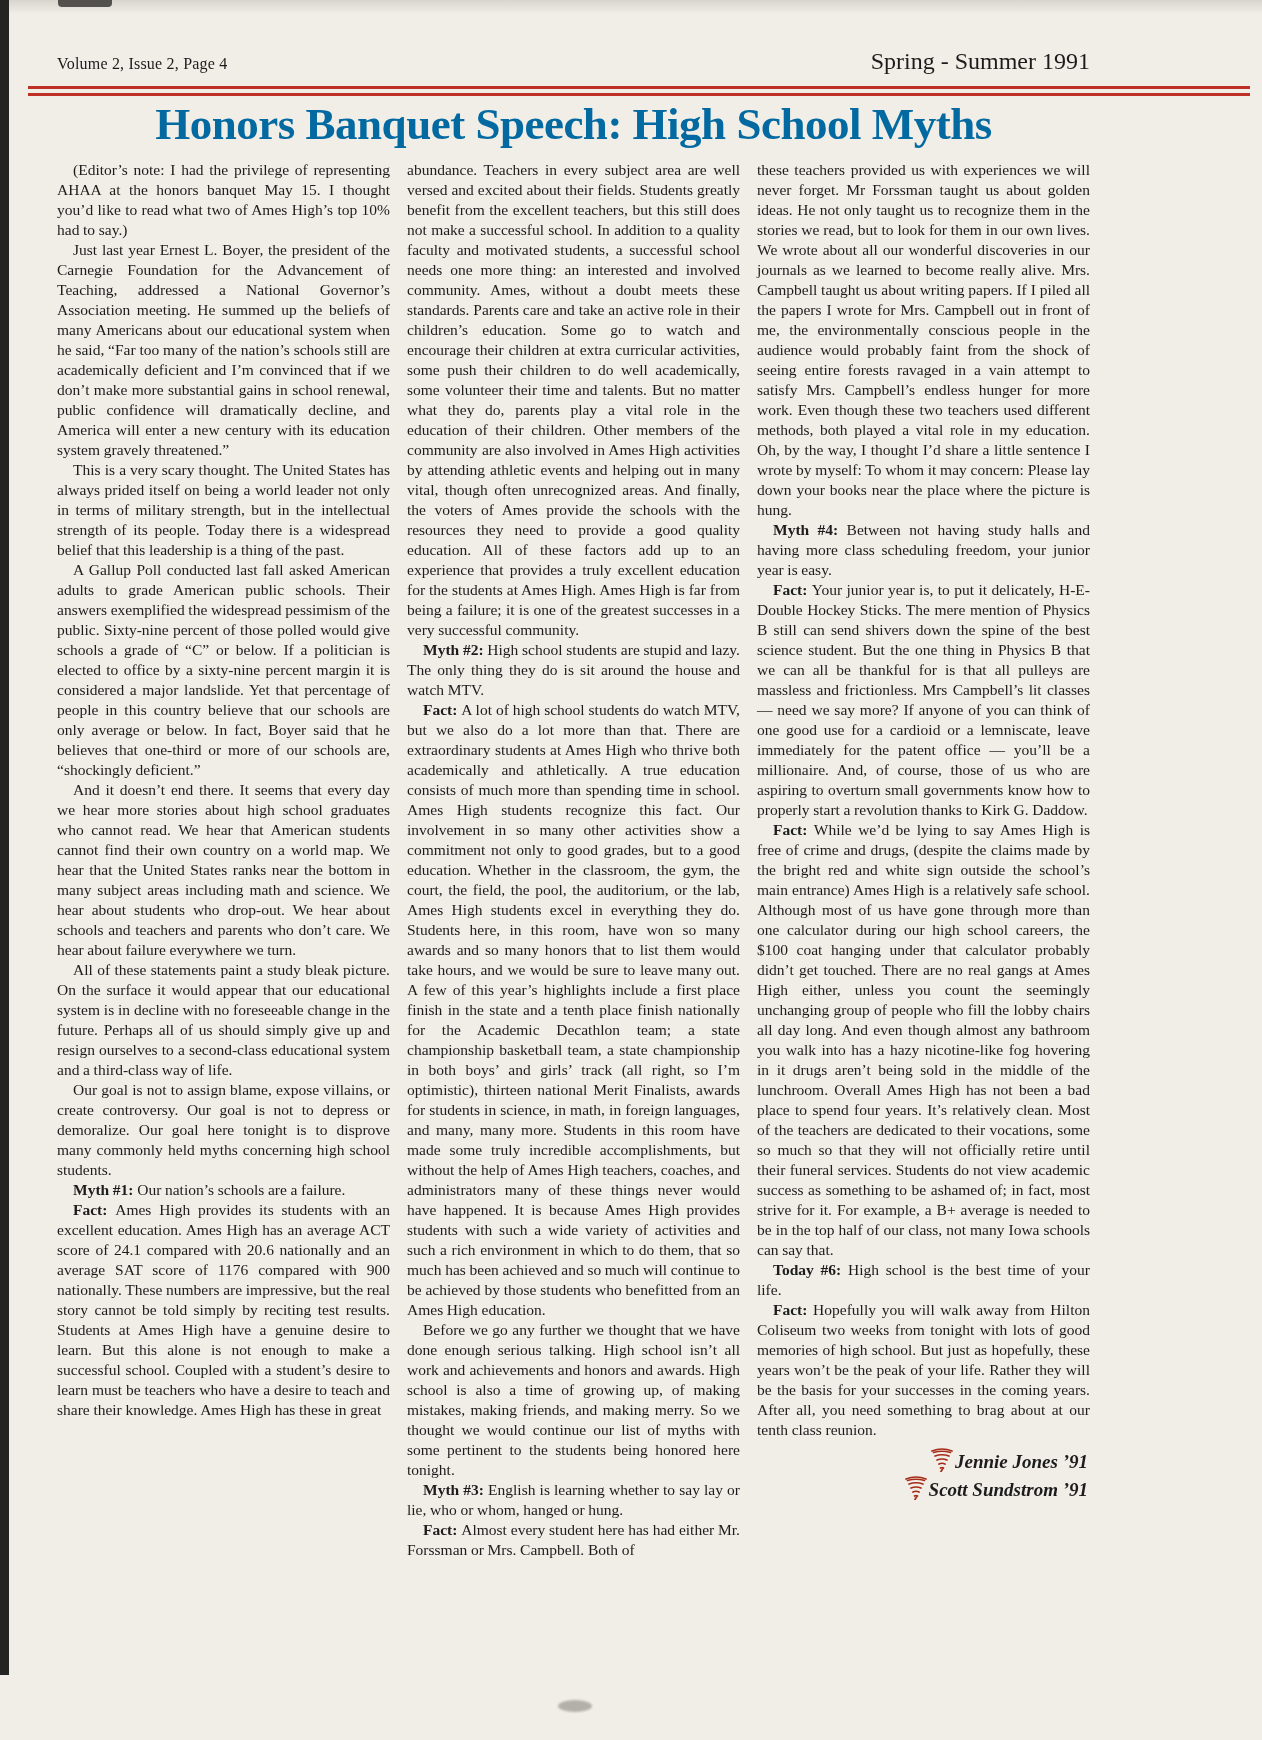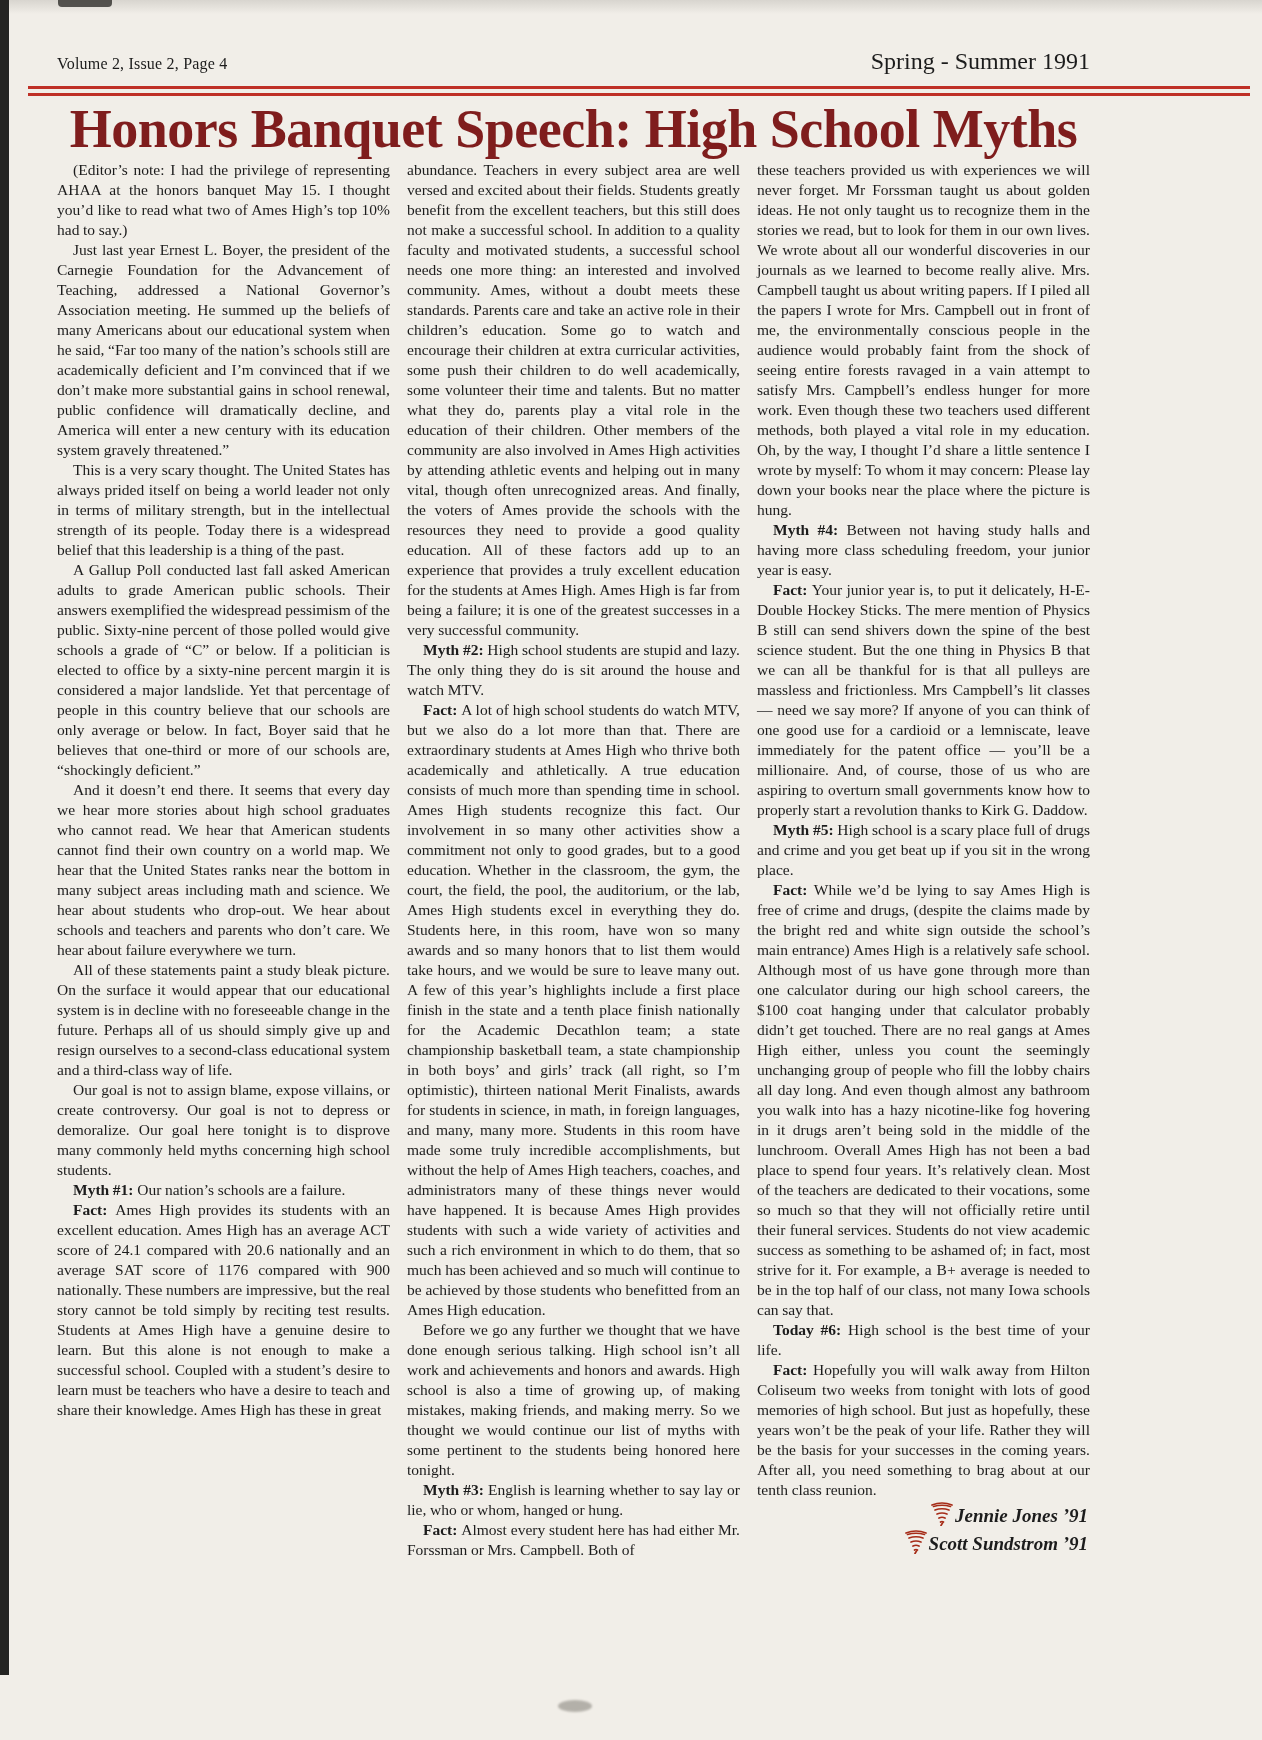--- a/index.html
+++ b/index.html
@@ -33,38 +33,38 @@
     display: flex; justify-content: space-between; align-items: baseline;
   }
   .issue-info { font-size: 16px; letter-spacing: .2px; }
   .issue-date { font-size: 24px; }
   .rule-wrap { position: absolute; top: 86px; left: 28px; width: 1222px; }
   .rule { height: 3px; background: #bf3026; }
   .rule + .rule { margin-top: 4px; }
   .page-title {
     position: absolute; top: 98px; left: 57px; width: 1033px;
     text-align: center;
-    font-size: 54px; font-weight: bold; letter-spacing: -0.5px;
-    color: #7f1d1d;
+    font-size: 45px; font-weight: bold; letter-spacing: -0.5px;
+    color: #0369a1;
   }
   .article {
     position: absolute; top: 160px; left: 57px; width: 1033px;
     display: flex; gap: 17px;
   }
   .col { width: 333px; }
   .col p.para {
     font-size: 15.5px; line-height: 20px;
     text-align: justify;
     text-indent: 16px;
     word-spacing: -0.2px;
   }
   .col p.para.no-indent { text-indent: 0; }
   .col p.para b { font-weight: bold; }
   .signatures {
-    margin-top: 2px;
+    margin-top: 8px;
     text-align: right;
     padding-right: 2px;
   }
   .sig-line {
     font-style: italic; font-weight: 600; font-size: 19px; line-height: 24px;
     white-space: nowrap;
   }
   .sig-line .tornado {
     display: inline-block; vertical-align: -4px; margin-right: 2px;
   }
@@ -112,21 +112,20 @@
         <p class="para">Before we go any further we thought that we have done enough serious talking. High school isn’t all work and achievements and honors and awards. High school is also a time of growing up, of making mistakes, making friends, and making merry. So we thought we would continue our list of myths with some pertinent to the students being honored here tonight.</p>
         <p class="para"><b>Myth #3: </b>English is learning whether to say lay or lie, who or whom, hanged or hung.</p>
         <p class="para"><b>Fact: </b>Almost every student here has had either Mr. Forssman or Mrs. Campbell. Both of</p>
       </div>
   </div>
   <div class="col">
     <div class="col-paras">
         <p class="para no-indent">these teachers provided us with experiences we will never forget. Mr Forssman taught us about golden ideas. He not only taught us to recognize them in the stories we read, but to look for them in our own lives. We wrote about all our wonderful discoveries in our journals as we learned to become really alive. Mrs. Campbell taught us about writing papers. If I piled all the papers I wrote for Mrs. Campbell out in front of me, the environmentally conscious people in the audience would probably faint from the shock of seeing entire forests ravaged in a vain attempt to satisfy Mrs. Campbell’s endless hunger for more work. Even though these two teachers used different methods, both played a vital role in my education. Oh, by the way, I thought I’d share a little sentence I wrote by myself: To whom it may concern: Please lay down your books near the place where the picture is hung.</p>
         <p class="para"><b>Myth #4: </b>Between not having study halls and having more class scheduling freedom, your junior year is easy.</p>
         <p class="para"><b>Fact: </b>Your junior year is, to put it delicately, H-E-Double Hockey Sticks. The mere mention of Physics B still can send shivers down the spine of the best science student. But the one thing in Physics B that we can all be thankful for is that all pulleys are massless and frictionless. Mrs Campbell’s lit classes — need we say more? If anyone of you can think of one good use for a cardioid or a lemniscate, leave immediately for the patent office — you’ll be a millionaire. And, of course, those of us who are aspiring to overturn small governments know how to properly start a revolution thanks to Kirk G. Daddow.</p>
-        <p class="para"><b>Myth #5: </b>High school is a scary place full of drugs and crime and you get beat up if you sit in the wrong place.</p>
         <p class="para"><b>Fact: </b>While we’d be lying to say Ames High is free of crime and drugs, (despite the claims made by the bright red and white sign outside the school’s main entrance) Ames High is a relatively safe school. Although most of us have gone through more than one calculator during our high school careers, the $100 coat hanging under that calculator probably didn’t get touched. There are no real gangs at Ames High either, unless you count the seemingly unchanging group of people who fill the lobby chairs all day long. And even though almost any bathroom you walk into has a hazy nicotine-like fog hovering in it drugs aren’t being sold in the middle of the lunchroom. Overall Ames High has not been a bad place to spend four years. It’s relatively clean. Most of the teachers are dedicated to their vocations, some so much so that they will not officially retire until their funeral services. Students do not view academic success as something to be ashamed of; in fact, most strive for it. For example, a B+ average is needed to be in the top half of our class, not many Iowa schools can say that.</p>
         <p class="para"><b>Today #6: </b>High school is the best time of your life.</p>
         <p class="para"><b>Fact: </b>Hopefully you will walk away from Hilton Coliseum two weeks from tonight with lots of good memories of high school. But just as hopefully, these years won’t be the peak of your life. Rather they will be the basis for your successes in the coming years. After all, you need something to brag about at our tenth class reunion.</p>
       </div>
     <div class="signatures">
       <div class="sig-line">
         <span class="tornado">
           <svg width="22" height="24" viewBox="0 0 22 24" fill="none" stroke="#a62c18" stroke-width="1.7" stroke-linecap="round">
             <path d="M1 3 Q 11 -1 21 3"></path>
             <path d="M2.5 4.5 Q 11 2 19.5 4.5"></path>

